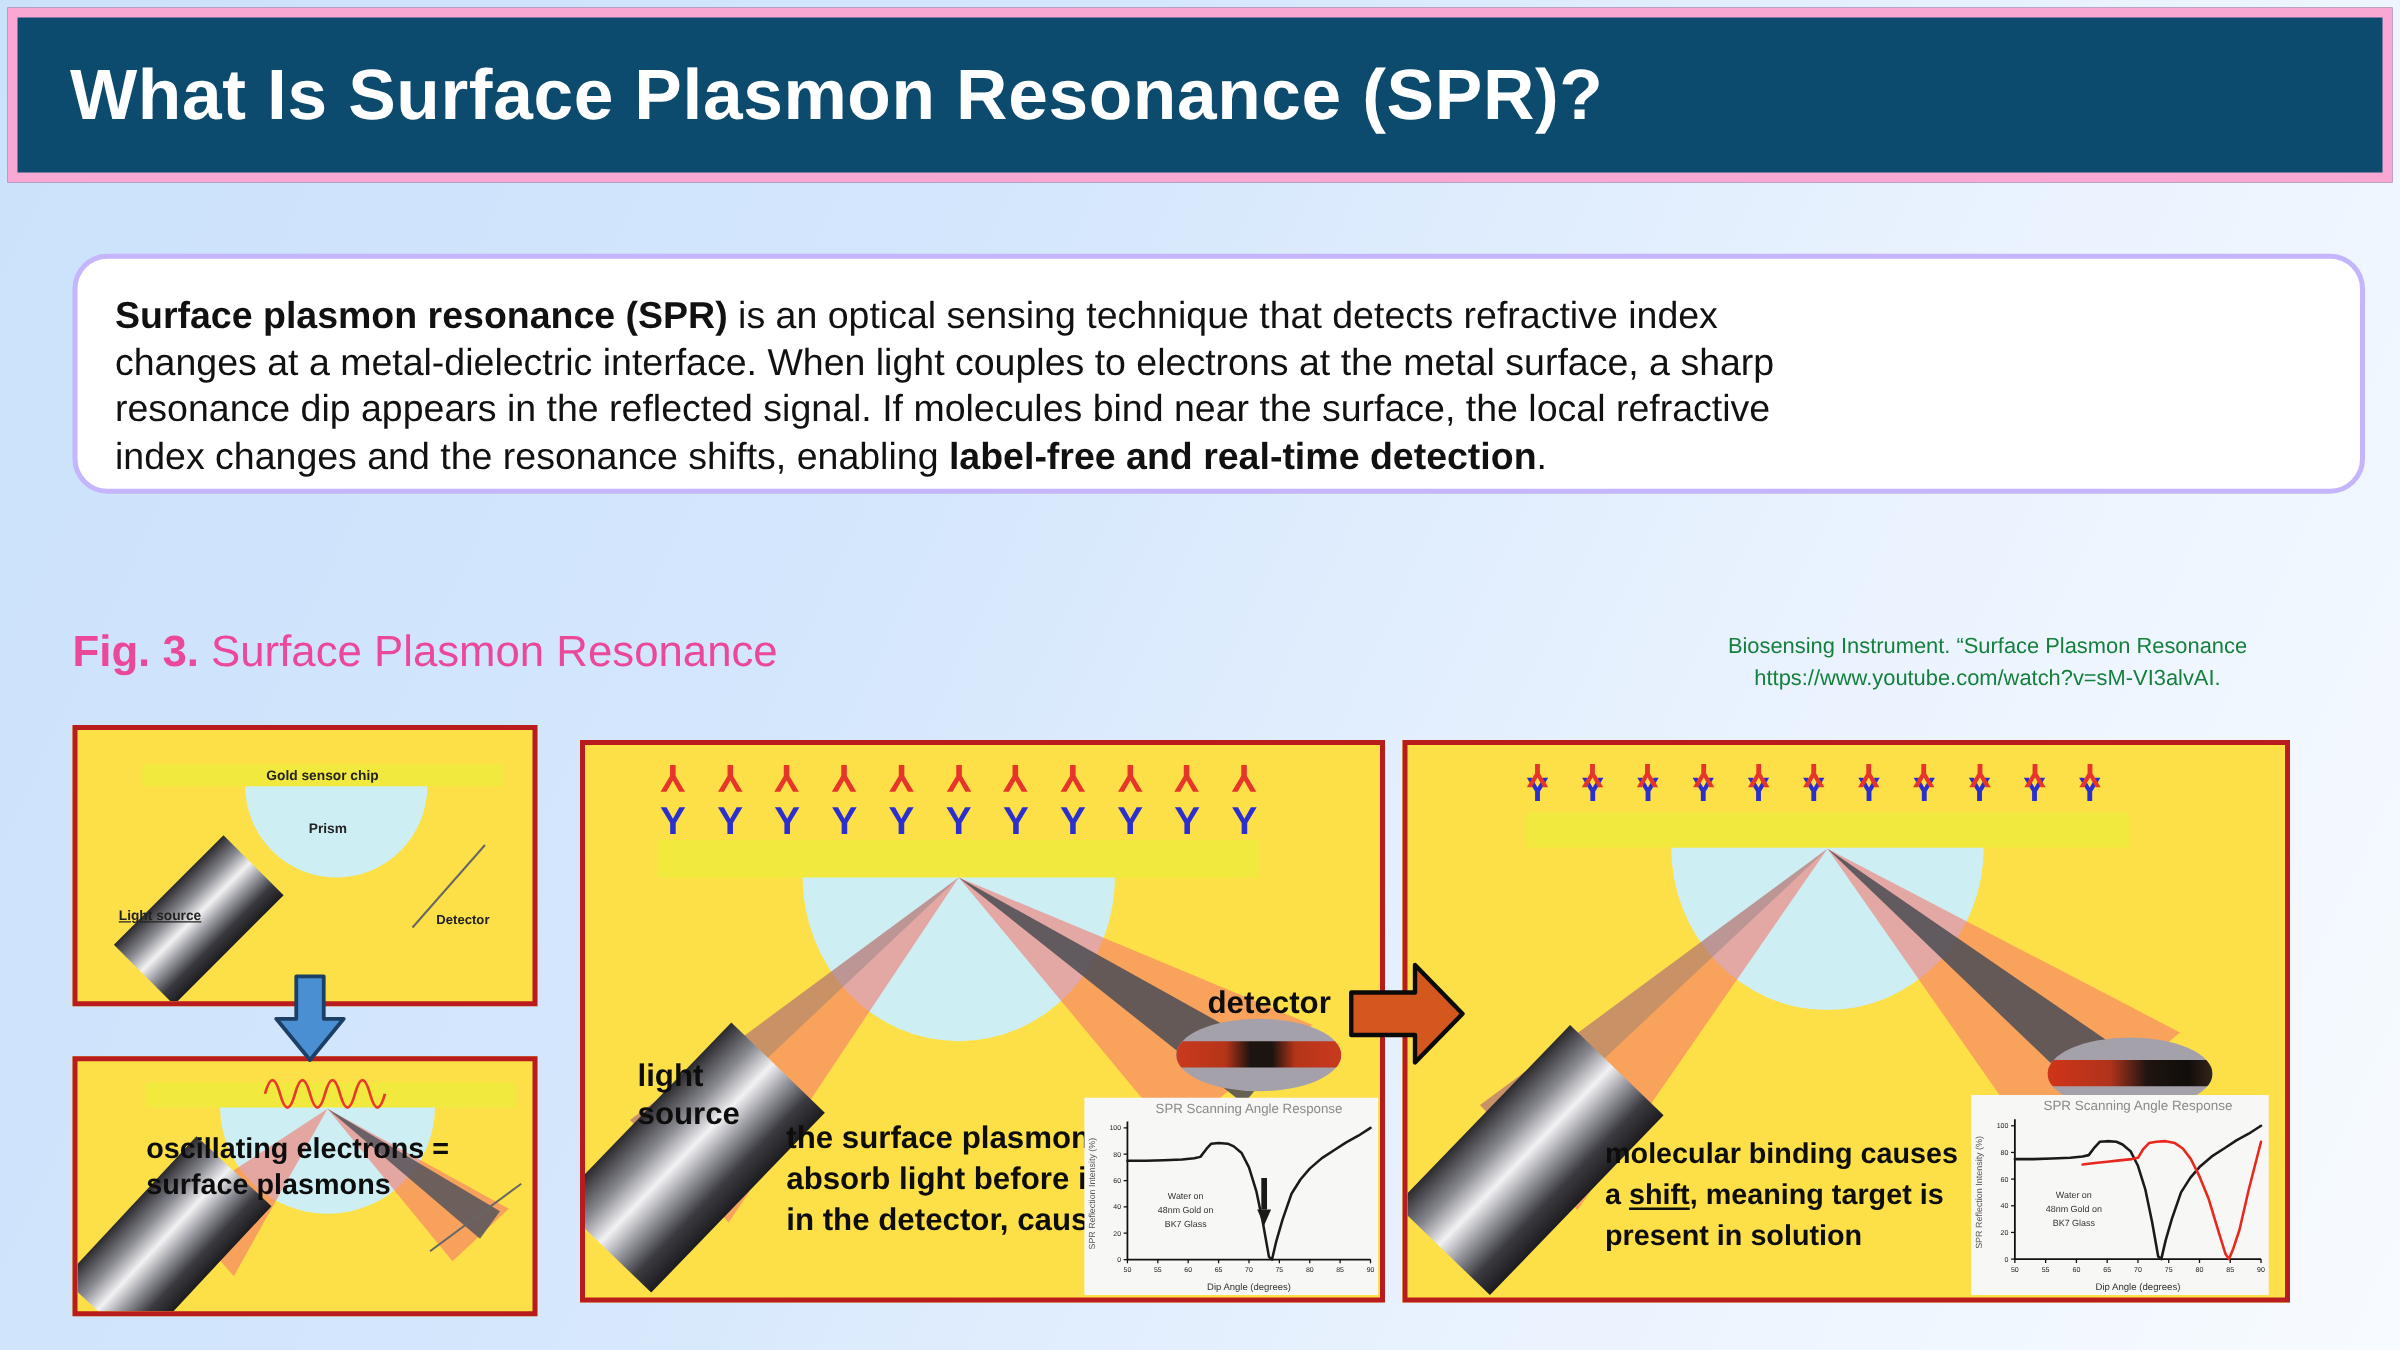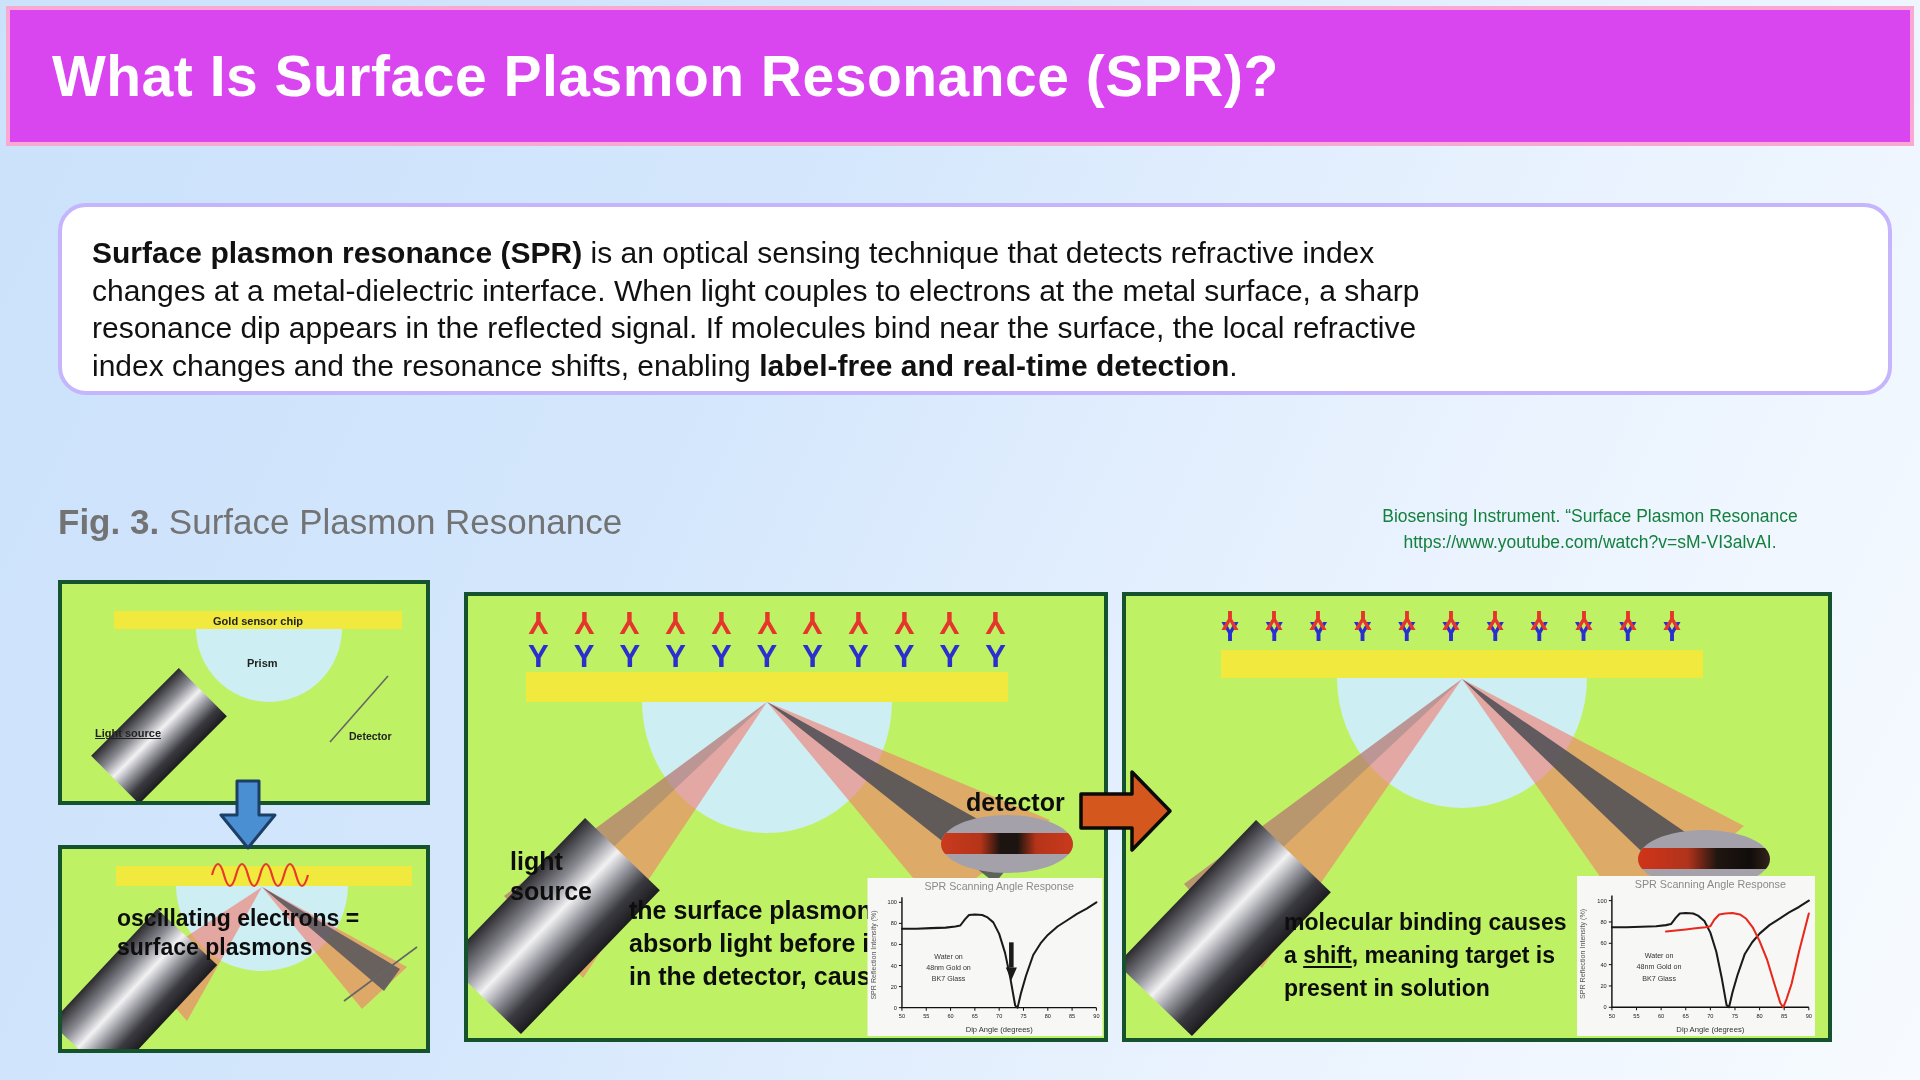--- a/index.html
+++ b/index.html
@@ -3,37 +3,37 @@
 <meta charset="utf-8">
 <style>
   * { margin:0; padding:0; box-sizing:border-box; }
   html,body { width:1920px; height:1080px; overflow:hidden;
     font-family:"Liberation Sans", sans-serif; }
   body { background:linear-gradient(115deg,#cbe2fb 0%,#d3e6fc 35%,#e7f1fe 65%,#f7fbff 100%);
     position:relative; }
 
   
   .header { position:absolute; left:6px; top:6px; width:1908px; height:140px;
-    background:#d946ef; border:4px solid #f9a8d4; display:flex; align-items:center; }
+    background:#0c4a6e; border:8px solid #f9a8d4; display:flex; align-items:center; }
   .header h1 { color:#ffffff; font-size:57px; font-weight:bold; padding-left:42px; letter-spacing:.5px; }
 
   
   .intro-box { position:absolute; left:58px; top:203px; width:1834px; height:192px;
     background:#ffffff; border:4px solid #c4b5fd; border-radius:28px; padding:27px 0 12px 30px; }
   .intro-box p { width:1385px; font-size:30px; line-height:37.5px; color:#111; }
   .intro-box b { font-weight:bold; }
 
   
-  .fig-caption { position:absolute; left:58px; top:502px; font-size:35px; color:#737373;text-align:right; }
+  .fig-caption { position:absolute; left:58px; top:502px; font-size:35px; color:#ec4899;text-align:right; }
   .fig-caption .fig-label { font-weight:bold; }
   .citation { position:absolute; left:1290px; top:503px; width:600px; text-align:center;
     font-size:17.5px; line-height:26px; color:#15803d; }
 
   
-  .panel { position:absolute; background:#bef264; border:4px solid #14532d; overflow:hidden; }
+  .panel { position:absolute; background:#fde047; border:4px solid #b91c1c; overflow:hidden; }
   #panel-components { left:58px; top:580px; width:372px; height:225px; }
   #panel-plasmons   { left:58px; top:845px; width:372px; height:208px; }
   #panel-dip        { left:464px; top:592px; width:644px; height:450px; }
   #panel-shift      { left:1122px; top:592px; width:710px; height:450px; }
   .panel svg.overlay { position:absolute; left:0; top:0; }
 
   .gold-bar { position:absolute; background:#f2e93e; }
   .prism-half { position:absolute; background:#cdeef2;
     border-radius:0 0 50% 50% / 0 0 100% 100%; }
 

